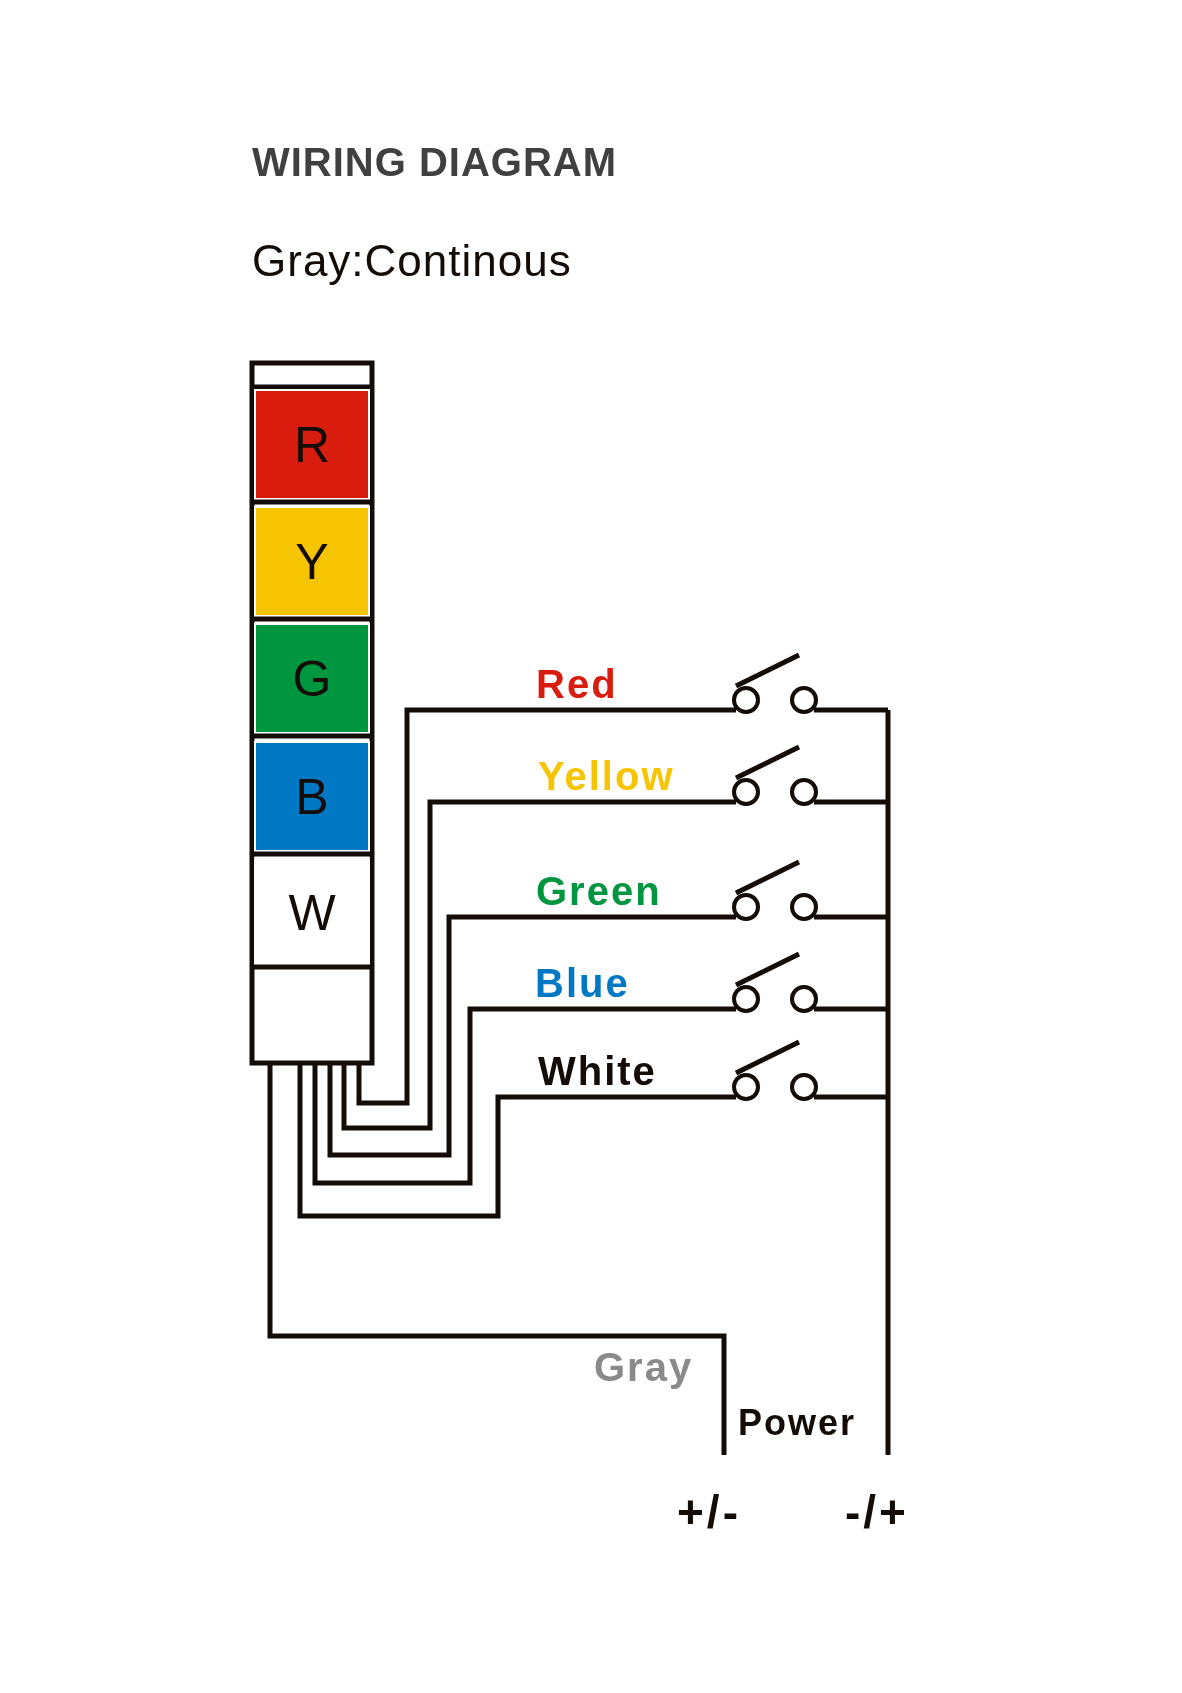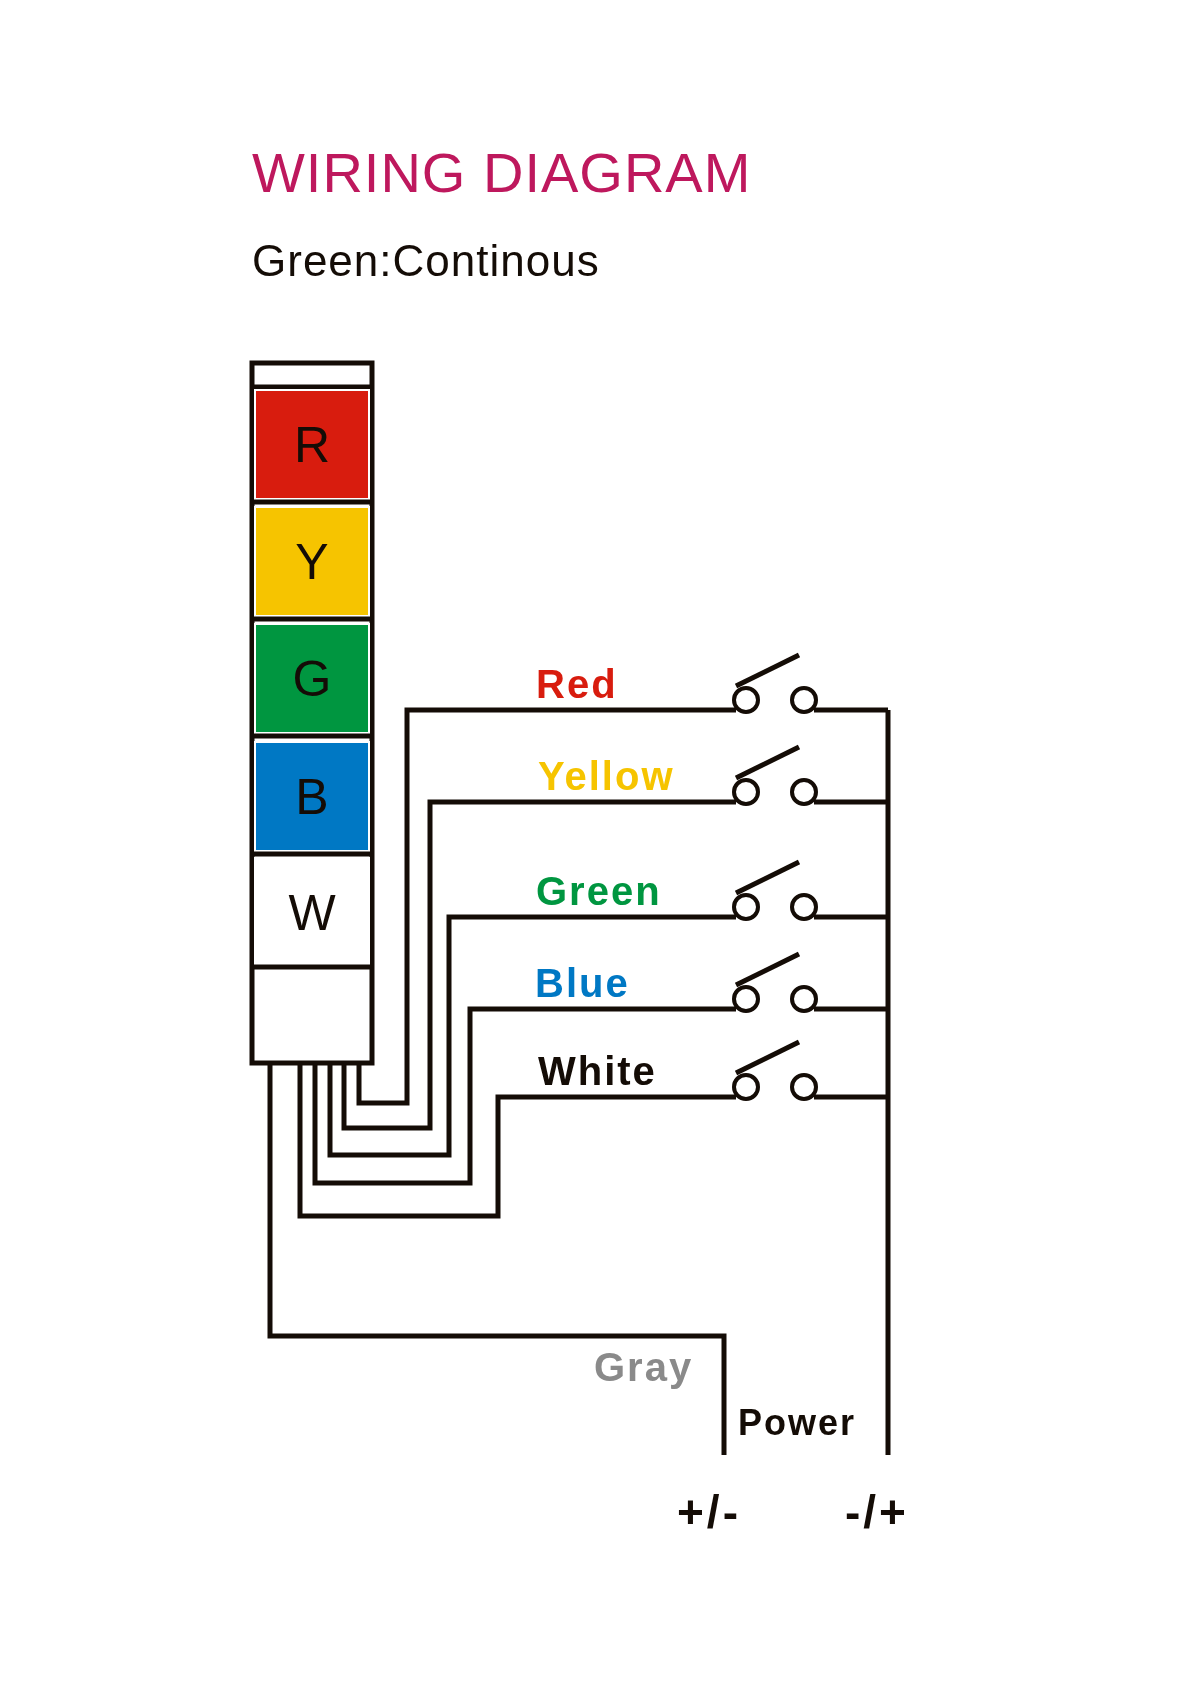--- a/index.html
+++ b/index.html
@@ -1,27 +1,27 @@
 <!DOCTYPE html>
 <html><head>
 <meta charset="utf-8">
 <style>
   html,body{margin:0;padding:0;background:#fff;}
   body{width:1182px;height:1693px;position:relative;overflow:hidden;font-family:"Liberation Sans",sans-serif;}
-  #title{position:absolute;left:252px;top:140px;font-size:56px;font-weight:normal;color:#be185d;letter-spacing:1px;margin:0;}
+  #title{position:absolute;left:252px;top:140px;font-size:40px;font-weight:bold;color:#404040;letter-spacing:1px;margin:0;}
   #subtitle{position:absolute;left:252px;top:236px;font-size:44px;color:#140c06;letter-spacing:1px;margin:0;}
   svg{position:absolute;left:0;top:0;}
   .lbl{font-family:"Liberation Sans",sans-serif;font-weight:bold;}
   .seg{font-family:"Liberation Sans",sans-serif;}
 </style>
 </head>
 <body>
 
 <h1 id="title">WIRING DIAGRAM</h1>
-<p id="subtitle">Green:Continous</p>
+<p id="subtitle">Gray:Continous</p>
 
 <svg id="diagram" width="1182" height="1693" xmlns="http://www.w3.org/2000/svg">
   <g id="tower">
       <rect x="252" y="363" width="120" height="700" fill="#fff" stroke="#140c06" stroke-width="5"></rect>
       <line x1="252" y1="387" x2="372" y2="387" stroke="#140c06" stroke-width="5"></line>
       <rect x="255" y="390" width="114" height="109" fill="#d81c0e" stroke="#fff" stroke-width="2"></rect>
       <line x1="252" y1="502" x2="372" y2="502" stroke="#140c06" stroke-width="5"></line>
       <text x="312" y="462" text-anchor="middle" font-size="50" fill="#140c06" class="seg">R</text>
       <rect x="255" y="507" width="114" height="109" fill="#f6c400" stroke="#fff" stroke-width="2"></rect>
       <line x1="252" y1="619" x2="372" y2="619" stroke="#140c06" stroke-width="5"></line>

